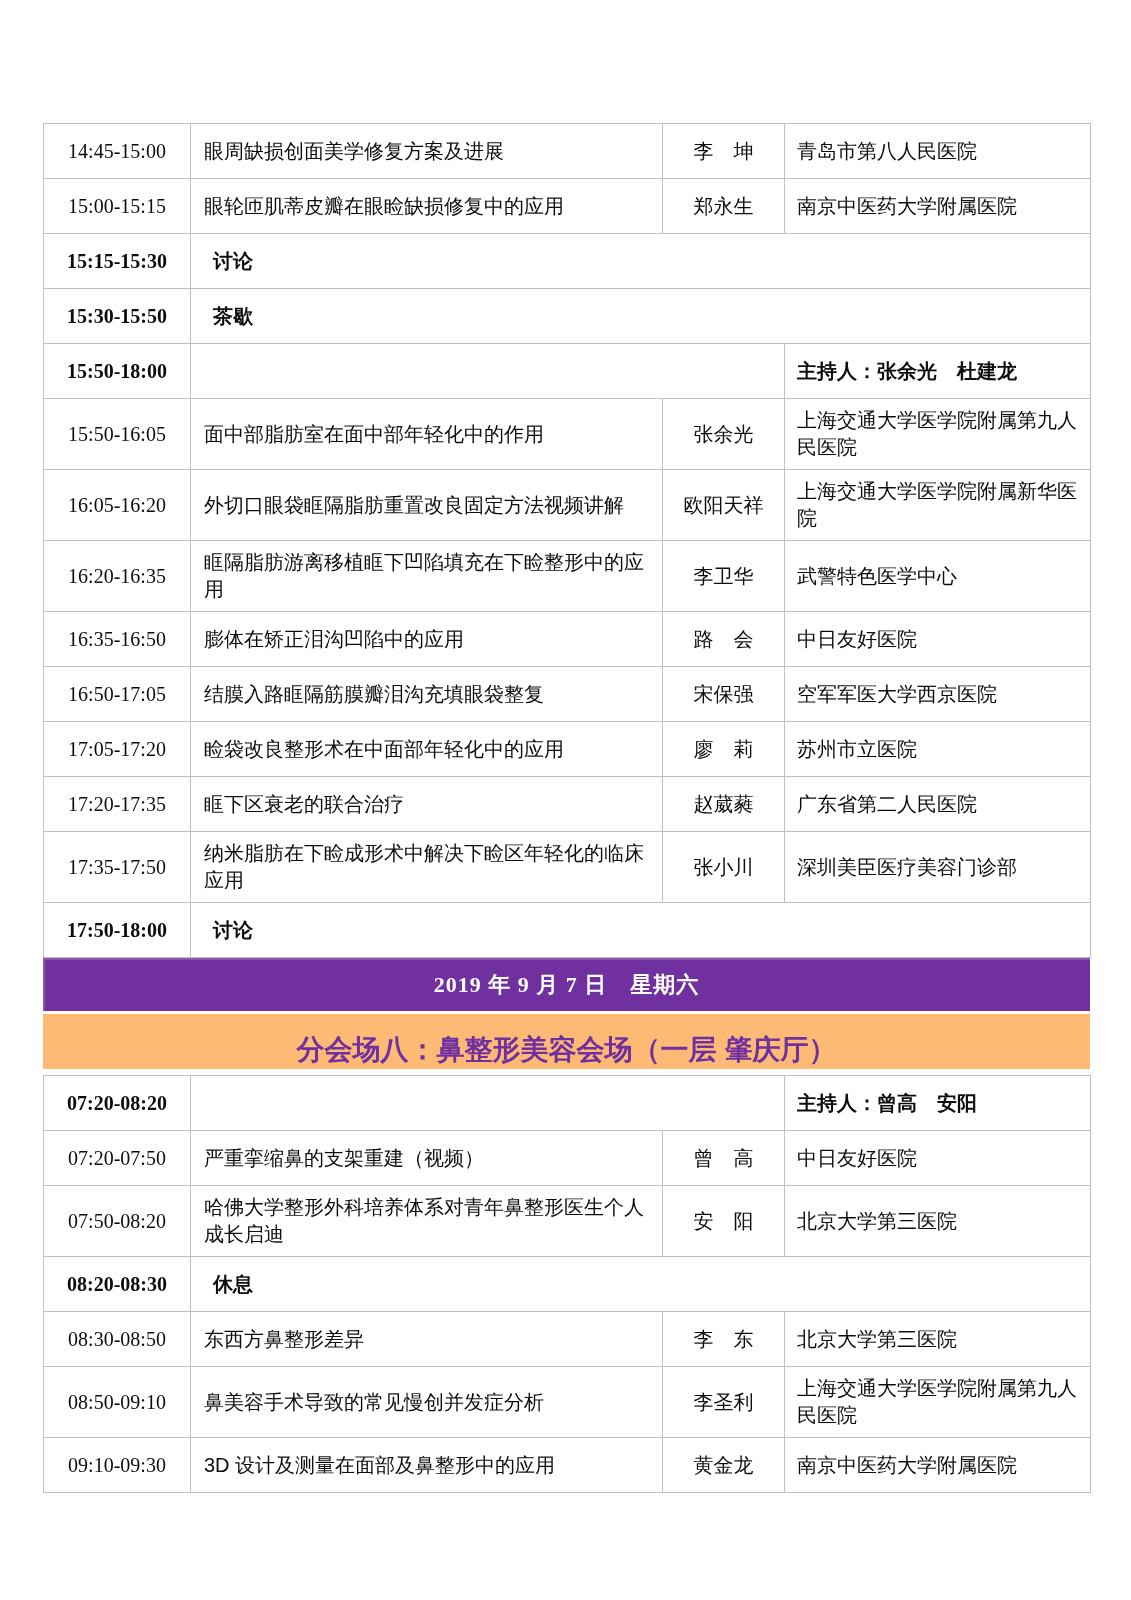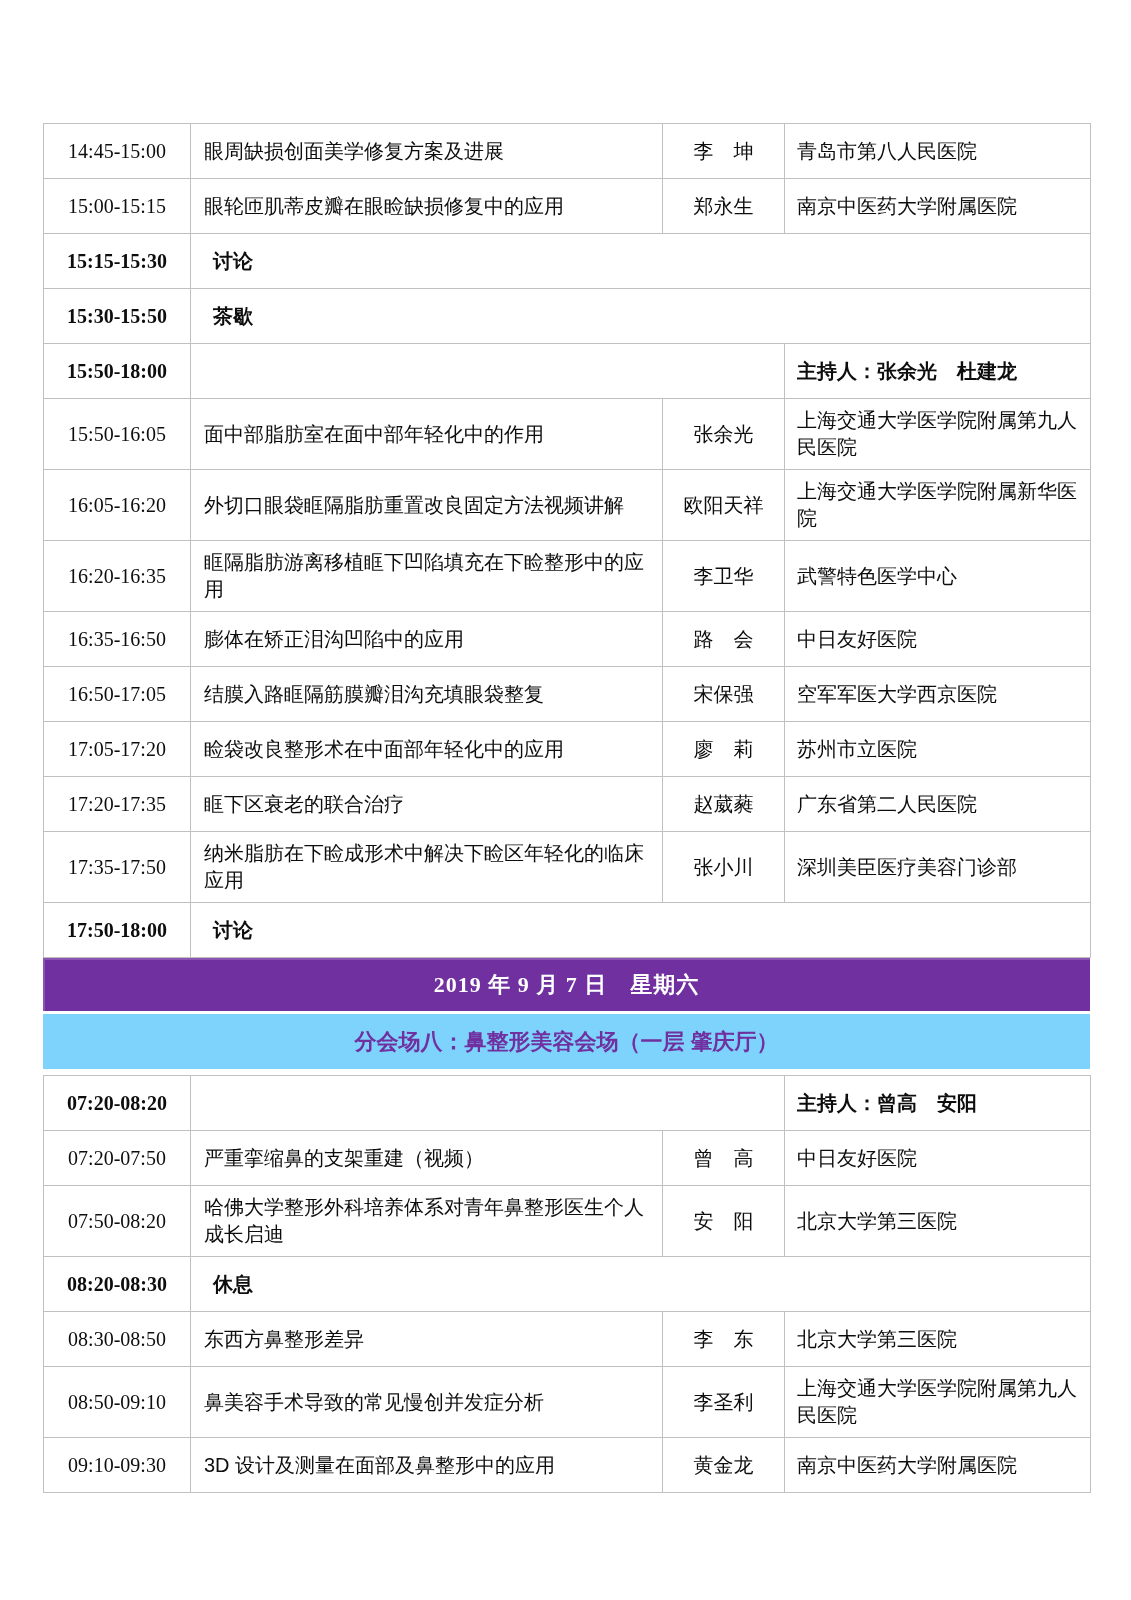--- a/index.html
+++ b/index.html
@@ -84,28 +84,28 @@
     align-items: center;
     justify-content: center;
     color: #ffffff;
     font-family: "Liberation Serif", "DejaVu Serif", serif;
     font-weight: bold;
     font-size: 22px;
     letter-spacing: 1px;
   }
   .banner-venue {
     height: 55px;
-    background: #7dd3fc;
+    background: #fdba74;
     margin-bottom: 6px;
     display: flex;
-    align-items: center;
+    align-items: flex-end;
     justify-content: center;
     color: #7030a0;
     font-weight: bold;
-    font-size: 22px;
+    font-size: 28px;
   }
 </style>
 </head>
 <body>
 
 <div class="page">
   <div class="content">
 
     <table class="schedule">
       <colgroup>

